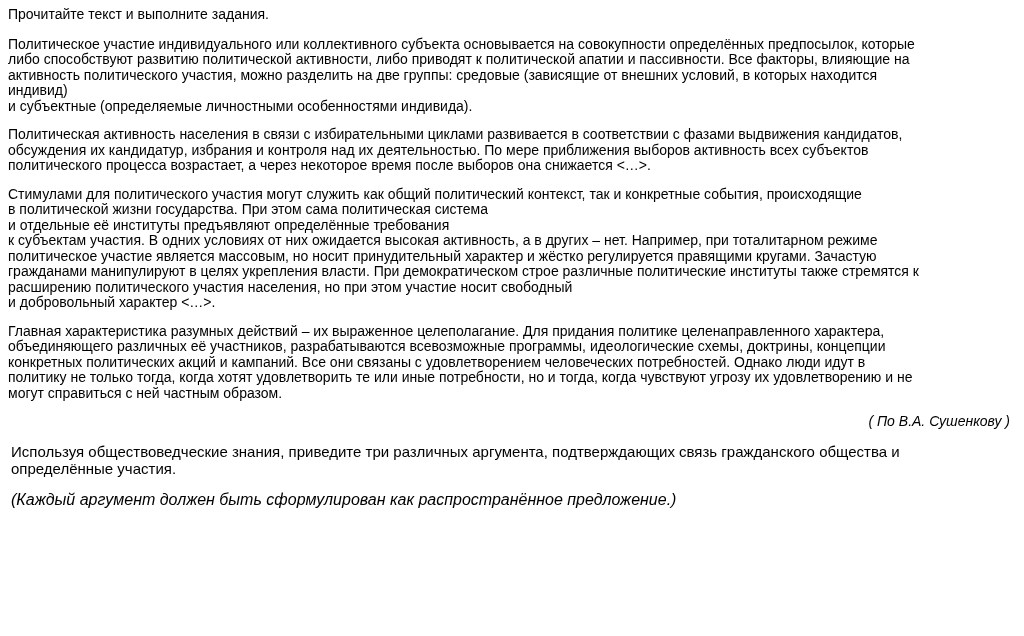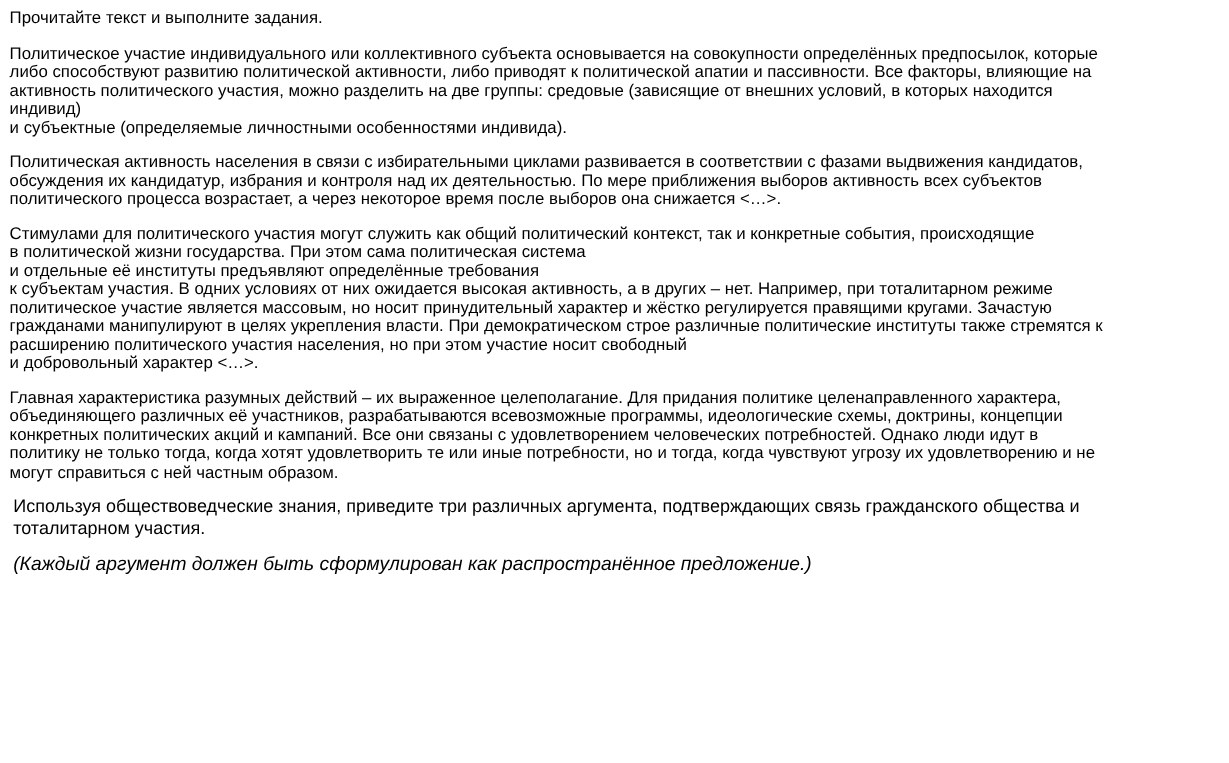--- a/index.html
+++ b/index.html
@@ -86,20 +86,21 @@
 гражданами манипулируют в целях укрепления власти. При демократическом строе различные политические институты также стремятся к
 расширению политического участия населения, но при этом участие носит свободный
 и добровольный характер &lt;…&gt;.</p>
 
   <p class="para">Главная характеристика разумных действий – их выраженное целеполагание. Для придания политике целенаправленного характера,
 объединяющего различных её участников, разрабатываются всевозможные программы, идеологические схемы, доктрины, концепции
 конкретных политических акций и кампаний. Все они связаны с удовлетворением человеческих потребностей. Однако люди идут в
 политику не только тогда, когда хотят удовлетворить те или иные потребности, но и тогда, когда чувствуют угрозу их удовлетворению и не
 могут справиться с ней частным образом.</p>
 
+  <div class="attribution">( По В.А. Сушенкову )</div>
 
 
   <div class="task-question">Используя обществоведческие знания, приведите три различных аргумента, подтверждающих связь гражданского общества и
-тоталитарном участия.</div>
+определённые участия.</div>
 
   <div class="task-note">(Каждый аргумент должен быть сформулирован как распространённое предложение.)</div>
 
 </div>
 
 </body></html>

